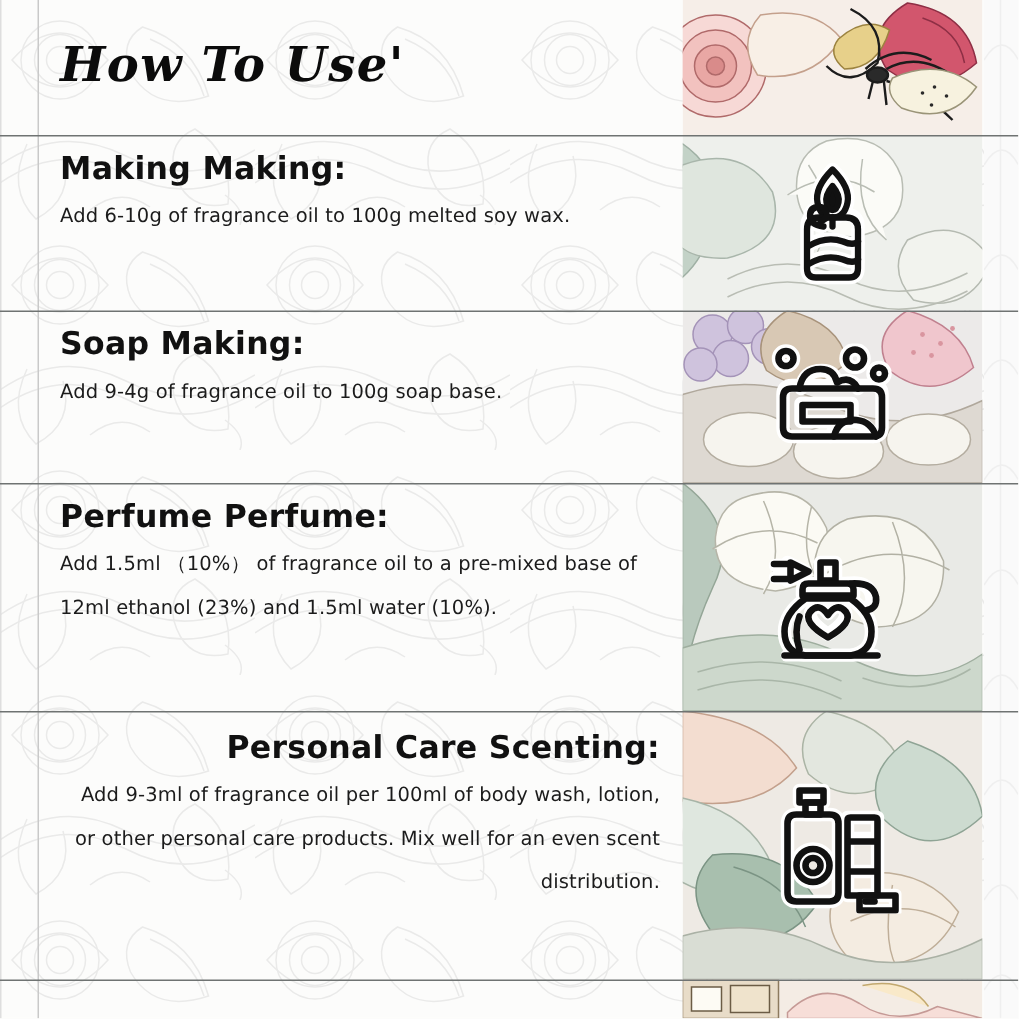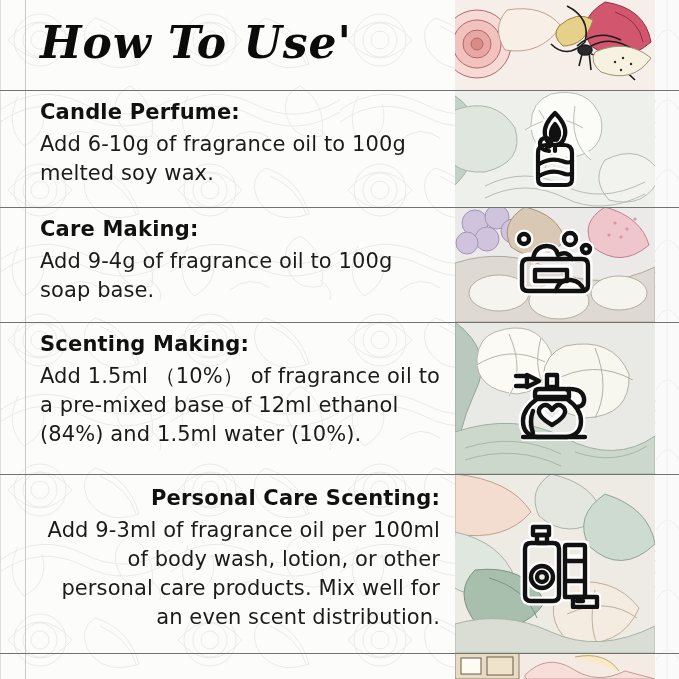--- a/index.html
+++ b/index.html
@@ -42,33 +42,33 @@
   .ic-candle{top:90px;height:117px;}
   .ic-soap{top:207px;height:115px;}
   .ic-perfume{top:322px;height:152px;}
   .ic-care{top:474px;height:179px;}
 
   
   .title{
     position:absolute;left:40px;top:8px;width:400px;height:75px;
     font-family:"DejaVu Serif","Liberation Serif",serif;
     font-style:italic;font-weight:700;
-    font-size:44px;line-height:70px;color:#0b0b0b;
+    font-size:32px;line-height:70px;color:#0b0b0b;
     letter-spacing:1px;white-space:nowrap;z-index:4;
   }
   .sec{position:absolute;left:40px;width:400px;z-index:4;}
   .sec h2{
     margin:0 0 6px 0;
     font-family:"DejaVu Sans","Liberation Sans",sans-serif;
     font-weight:700;font-size:21px;color:#111;letter-spacing:.2px;
   }
   .sec p{
     margin:0;
     font-family:"DejaVu Sans","Liberation Sans",sans-serif;
-    font-weight:400;font-size:21px;line-height:29px;color:#1b1b1b;
+    font-weight:400;font-size:13px;line-height:29px;color:#1b1b1b;
     letter-spacing:.1px;
   }
   .sec-candle{top:100px;}
   .sec-soap{top:217px;}
   .sec-perfume{top:332px;}
   .sec-care{top:486px;text-align:right;}
 </style>
 </head>
 <body>
 
@@ -335,32 +335,32 @@
 
   <div class="hrule" style="top:90px"></div>
   <div class="hrule" style="top:207px"></div>
   <div class="hrule" style="top:322px"></div>
   <div class="hrule" style="top:474px"></div>
   <div class="hrule" style="top:653px"></div>
 
   <div class="title">How To Use'</div>
 
   <div class="sec sec-candle">
-    <h2>Candle Perfume:</h2>
+    <h2>Making Making:</h2>
     <p>Add 6-10g of fragrance oil to 100g melted soy wax.</p>
   </div>
 
   <div class="sec sec-soap">
-    <h2>Care Making:</h2>
+    <h2>Soap Making:</h2>
     <p>Add 9-4g of fragrance oil to 100g soap base.</p>
   </div>
 
   <div class="sec sec-perfume">
-    <h2>Scenting Making:</h2>
-    <p>Add 1.5ml （10%） of fragrance oil to a pre-mixed base of 12ml ethanol (84%) and 1.5ml water (10%).</p>
+    <h2>Perfume Perfume:</h2>
+    <p>Add 1.5ml （10%） of fragrance oil to a pre-mixed base of 12ml ethanol (23%) and 1.5ml water (10%).</p>
   </div>
 
   <div class="sec sec-care">
     <h2>Personal Care Scenting:</h2>
     <p>Add 9-3ml of fragrance oil per 100ml of body wash, lotion, or other personal care products. Mix well for an even scent distribution.</p>
   </div>
 
 </div>
 
 </body></html>

